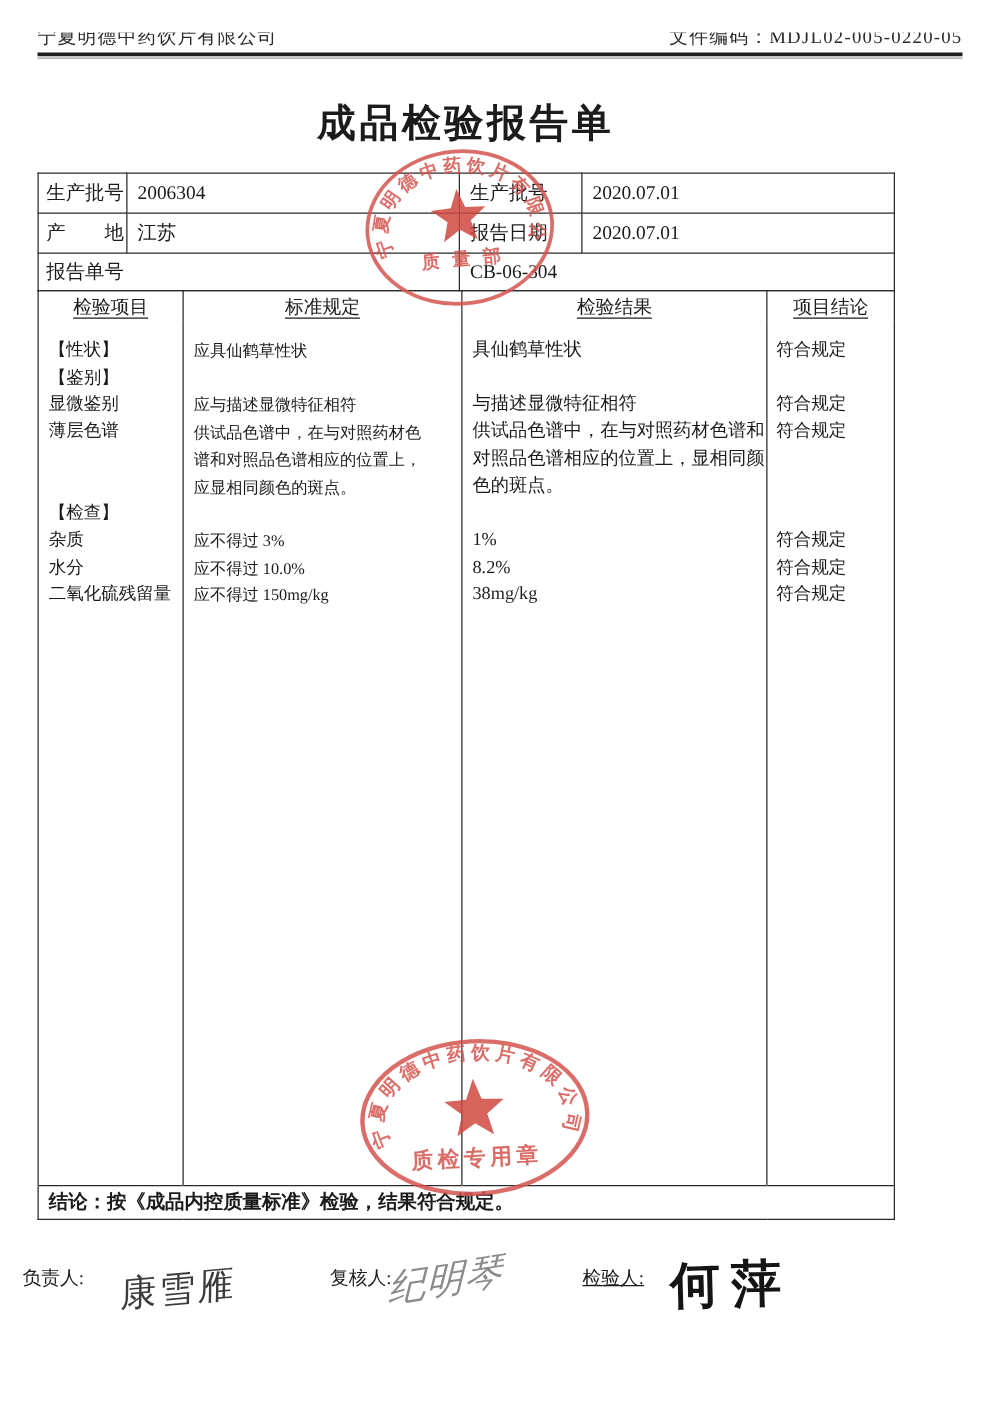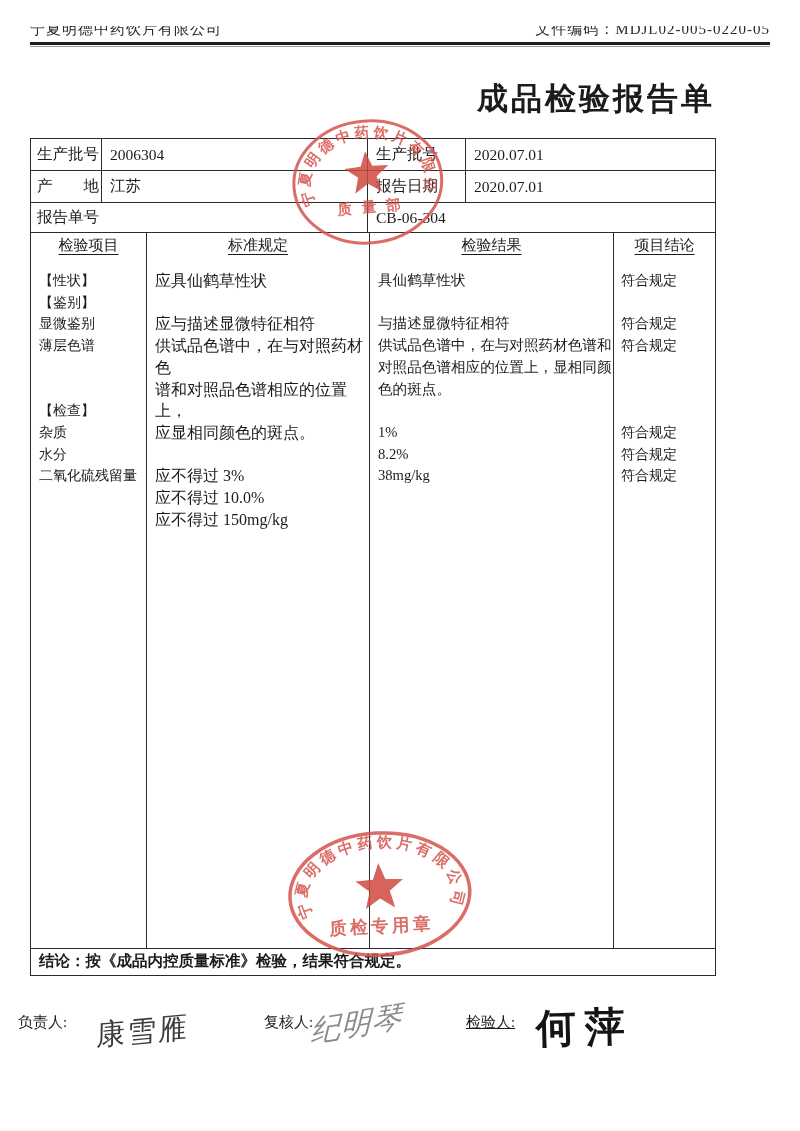--- a/index.html
+++ b/index.html
@@ -6,34 +6,34 @@
   .page{
     position:relative;width:800px;height:1131px;background:#fff;
     font-family:"Liberation Serif","DejaVu Serif",serif;color:#1b1b1b;overflow:hidden;
   }
   
   .pageheader{position:absolute;left:30px;top:26px;width:740px;height:15px;overflow:hidden;}
   .pageheader .inner{display:flex;justify-content:space-between;margin-top:-6px;
     font-size:15px;color:#2a2a2a;letter-spacing:1px;}
   .headrule{position:absolute;left:30px;top:42px;width:740px;height:3px;background:#1f1f1f;}
   .headrule2{position:absolute;left:30px;top:46px;width:740px;height:1px;background:#9a9a9a;}
-  .title{position:absolute;left:30px;top:78px;width:685px;text-align:right;
+  .title{position:absolute;left:30px;top:78px;width:685px;text-align:center;
     font-size:31px;font-weight:bold;letter-spacing:3px;margin:0;}
   
   .doc-tables{position:absolute;left:30px;top:138px;width:685px;}
   table{border-collapse:collapse;width:100%;table-layout:fixed;}
   td{border:1px solid #2b2b2b;font-size:15.5px;padding:0 2px 0 8px;overflow:hidden;}
   .info-table td{vertical-align:middle;}
   .lbl{text-align:left;padding-left:6px;}
   .results-table{margin-top:-1px;}
   .rt-head td{border-bottom:0;text-align:center;font-size:15px;height:24px;padding:0;}
   .rt-head span{text-decoration:underline;text-underline-offset:4px;}
   .rt-body td{border-top:0;border-bottom:0;vertical-align:top;white-space:pre-line;
     line-height:21.7px;padding-top:13px;font-size:14px;}
-  .rt-body .c-std{font-size:16px;}
+  .rt-body .c-std{font-size:13px;}
   .rt-body .c-res{font-size:14.6px;padding-right:0;}
   .rt-body .c-con{padding-left:7px;}
   .rt-concl td{border-top:1px solid #2b2b2b;height:26px;font-weight:bold;font-size:15.5px;}
   
   .sig-label{position:absolute;font-size:15px;color:#1b1b1b;}
   .sig{position:absolute;font-family:"DejaVu Sans","Liberation Sans",sans-serif;}
   .sig-1{left:96px;top:1012px;font-size:29px;color:#3c3c3c;
     transform:rotate(-5deg) skewX(-6deg);letter-spacing:2px;}
   .sig-2{left:310px;top:1004px;font-size:30px;color:#8b8b8b;font-style:italic;
     transform:rotate(-9deg) skewX(-10deg);letter-spacing:1px;}

